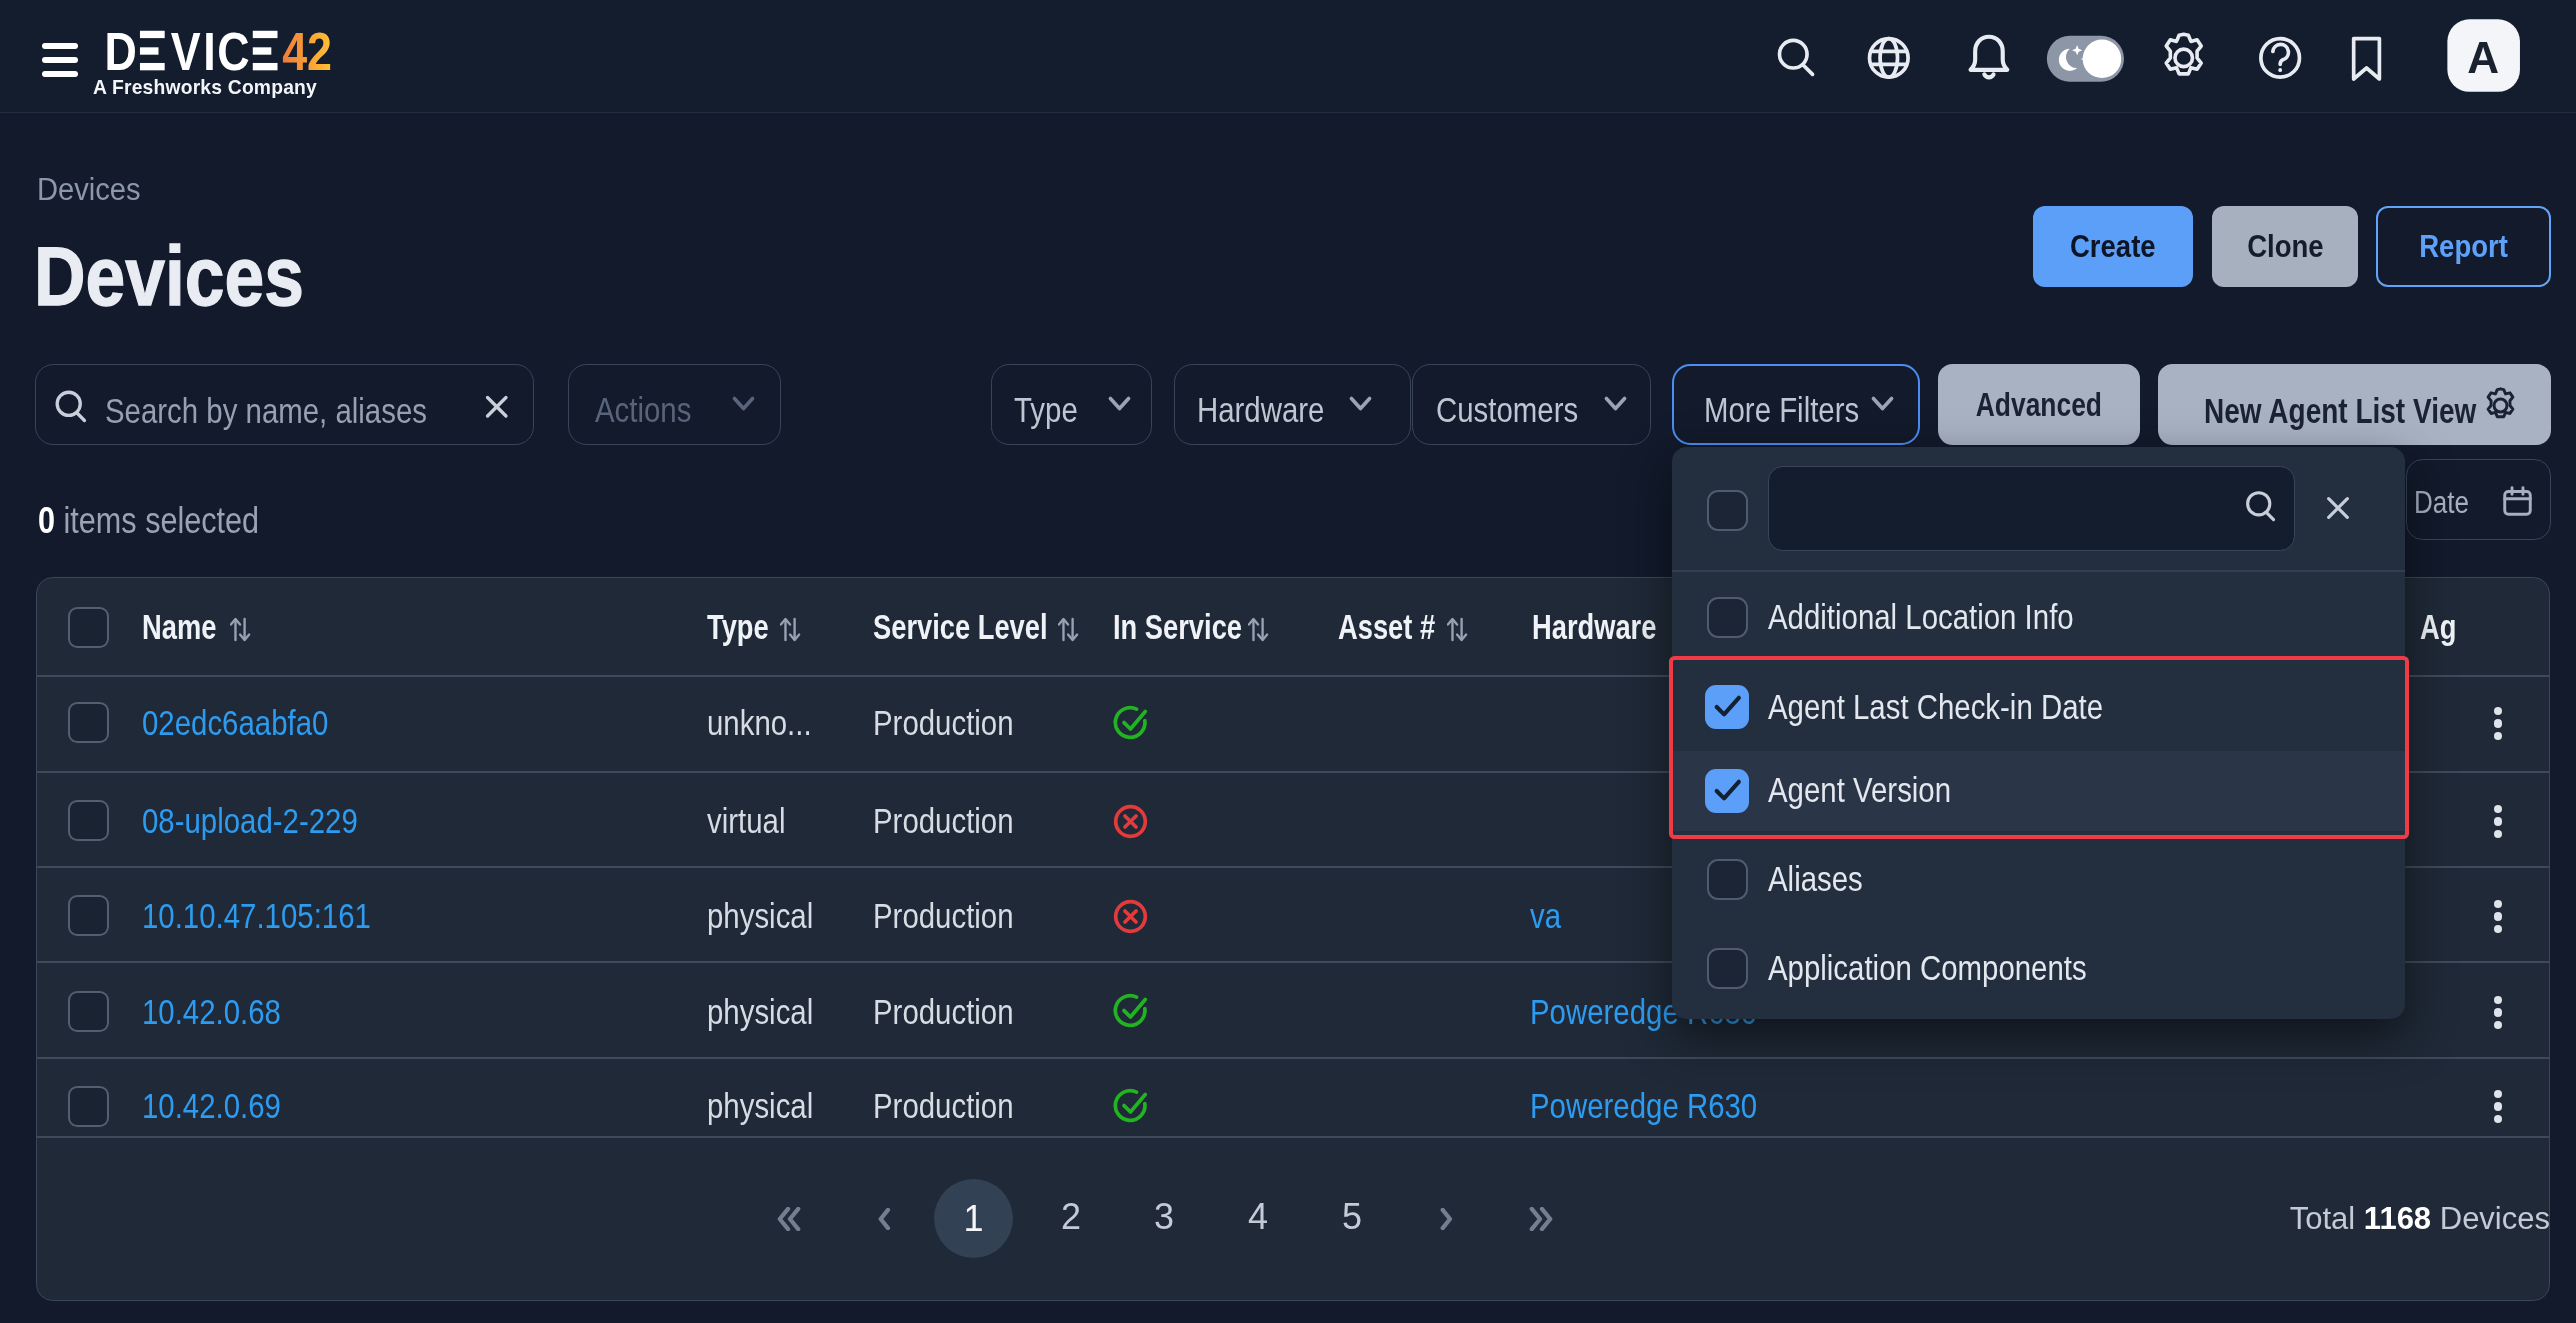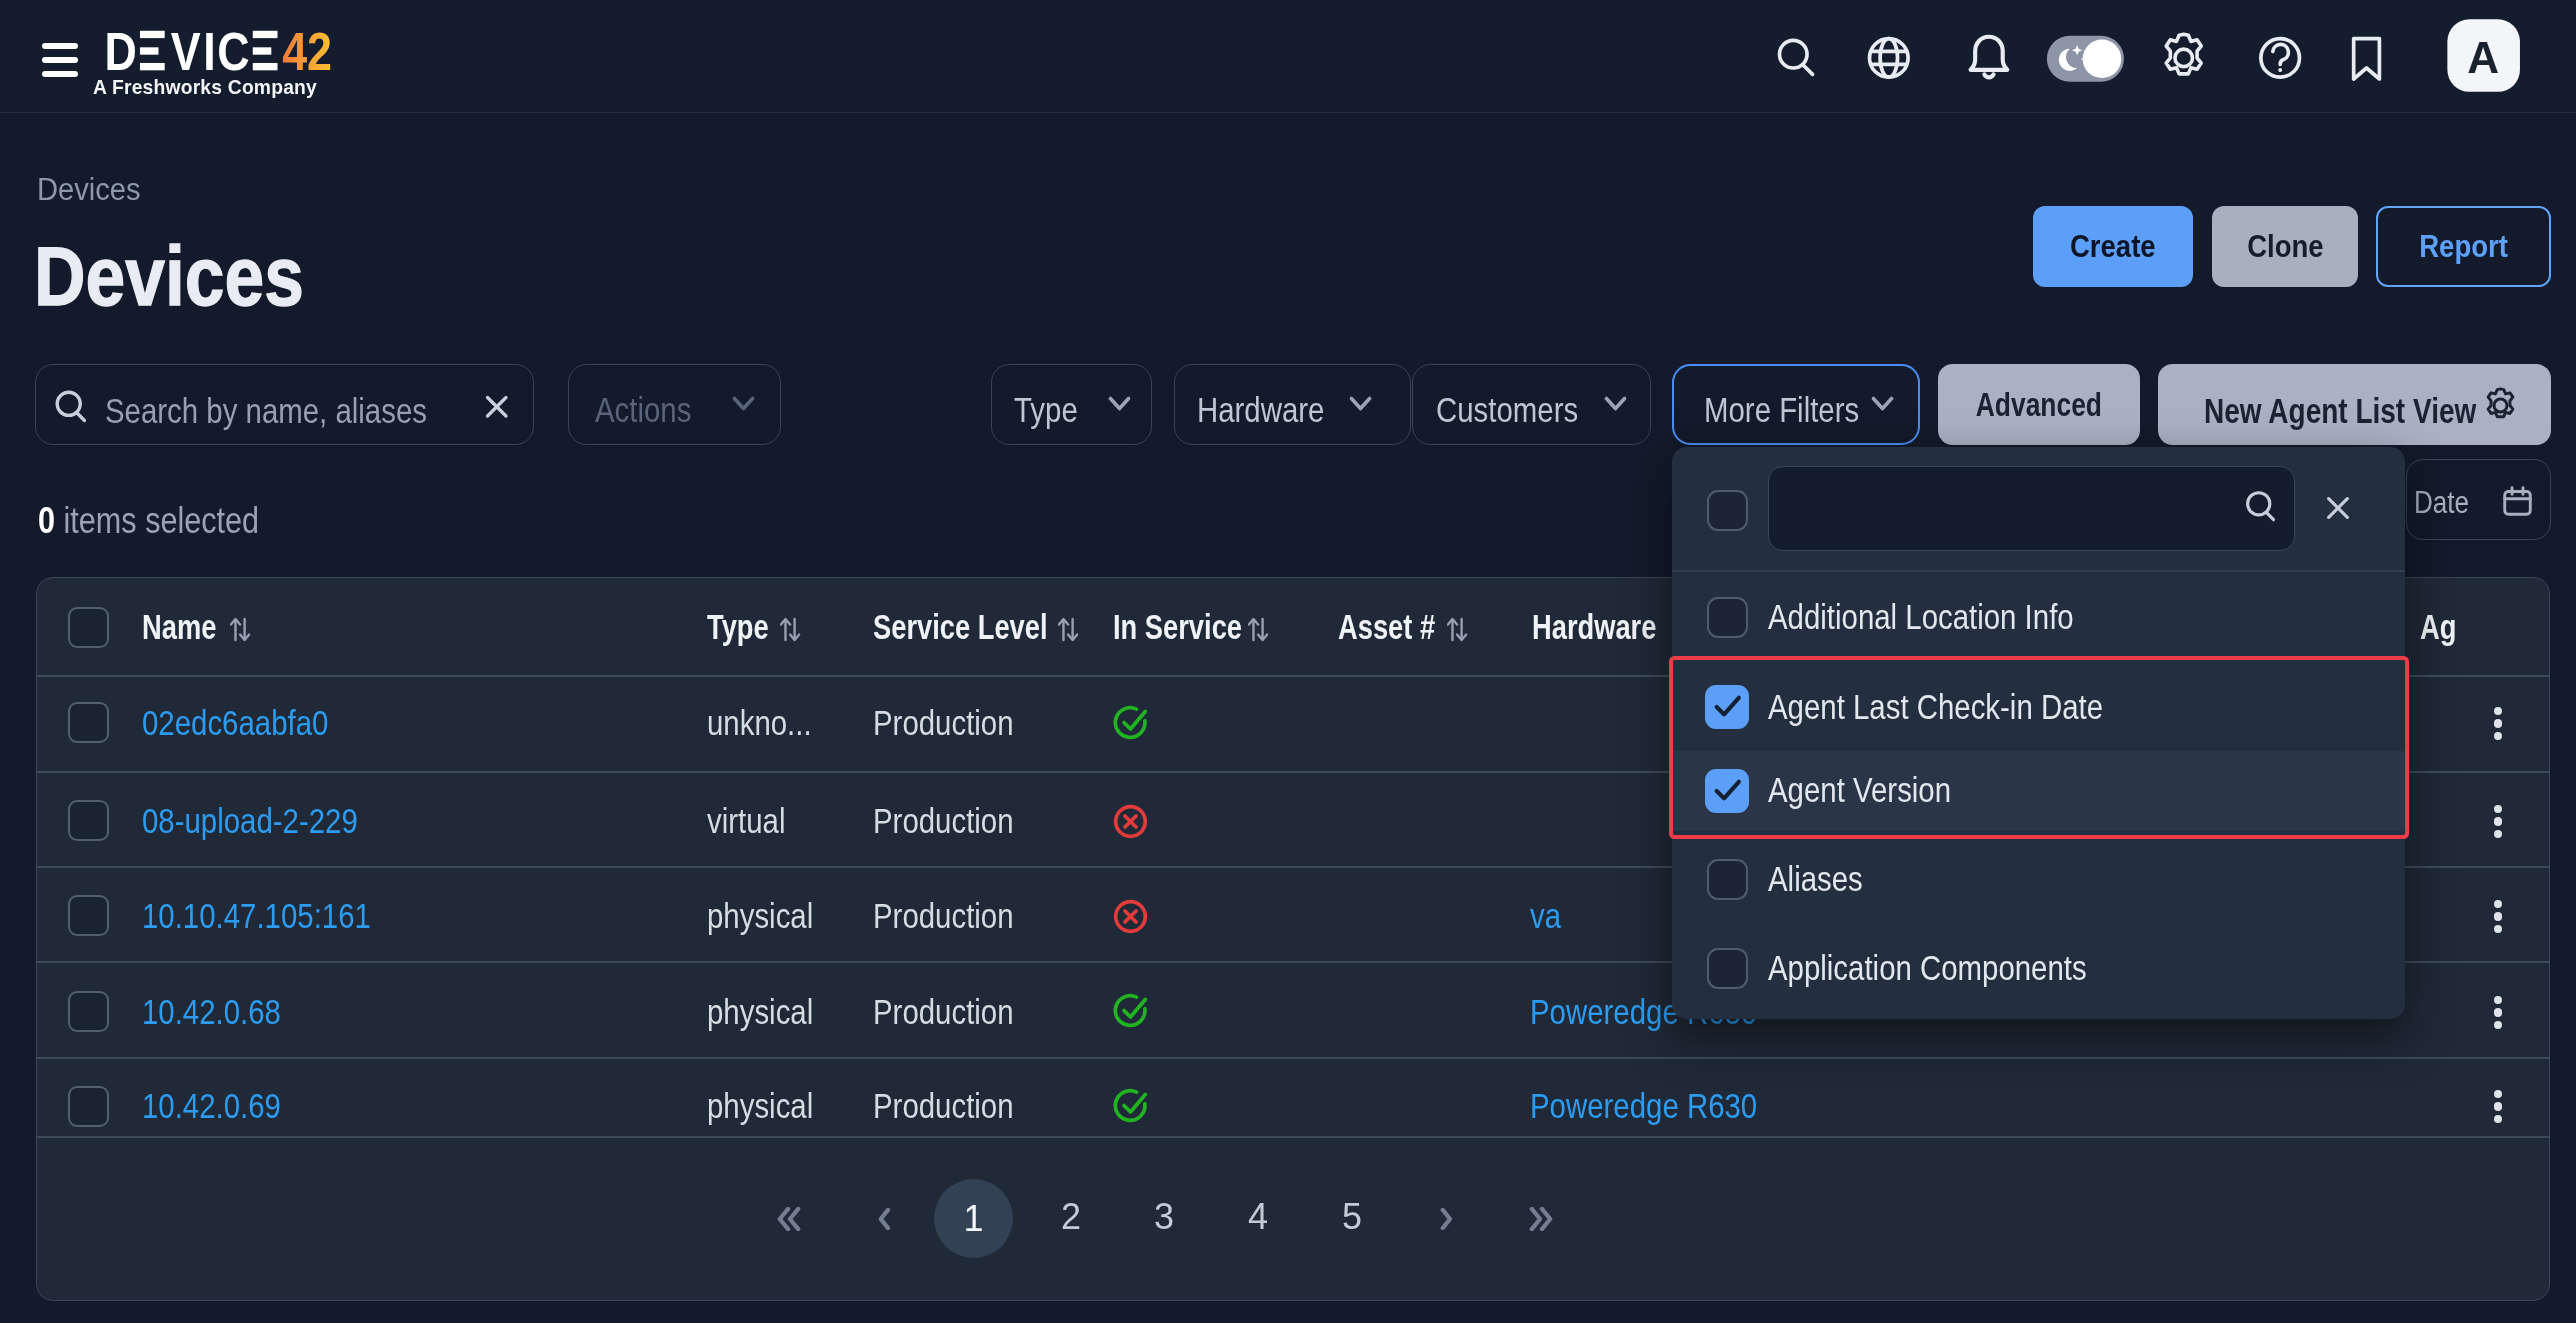--- a/index.html
+++ b/index.html
@@ -315,20 +315,21 @@
 <div class="pgn" style="left:1118px;">3</div>
 <div class="pgn" style="left:1212px;">4</div>
 <div class="pgn" style="left:1306px;">5</div>
 <svg style="position:absolute;left:1403px;top:631px;" width="14.7" height="22" viewBox="0 0 16 24" fill="none" stroke="#747E90" stroke-width="4.6" stroke-linecap="round" stroke-linejoin="round">
       <polyline points="4,2 12,12 4,22"></polyline>
     </svg>
 <svg style="position:absolute;left:1493px;top:630px;" width="24" height="24" viewBox="0 0 26 26" fill="none" stroke="#747E90" stroke-width="4.6" stroke-linecap="round" stroke-linejoin="round">
       <polyline points="3,2 12,13 3,24"></polyline>
       <polyline points="14,2 23,13 14,24"></polyline>
     </svg>
+<div class="pgn" style="left:1981px;top:624px;width:533px;text-align:right;font-size:31px;">Total <b style="color:#FFFFFF;">1168</b> Devices</div>
 </div>
 
 <div class="abs" id="dropdown" style="left:1672px;top:447px;width:733px;height:572px;background:#232E3F;border-radius:14.7px;box-shadow:0 16.6px 46px rgba(0,0,0,0.5);z-index:20;">
 <style>
   .dcb { position:absolute; left:35px; width:41px; height:41px; border:2.8px solid #505B6E; border-radius:11px; background:#1B2536; }
   .dcbb { position:absolute; left:33px; width:44px; height:44px; border-radius:11px; background:#5C9FF8; }
   .ditem { position:absolute; left:96px; font-size:35px; color:#E3E7EE; transform:scaleX(0.84); transform-origin:0 0; white-space:nowrap; }
 </style>
 <div class="dcb" style="top:43px;"></div>
 <div style="position:absolute;left:96px;top:19.3px;width:527px;height:85px;background:#141D2E;border:1.8px solid #3A4659;border-radius:14.7px;"></div>

